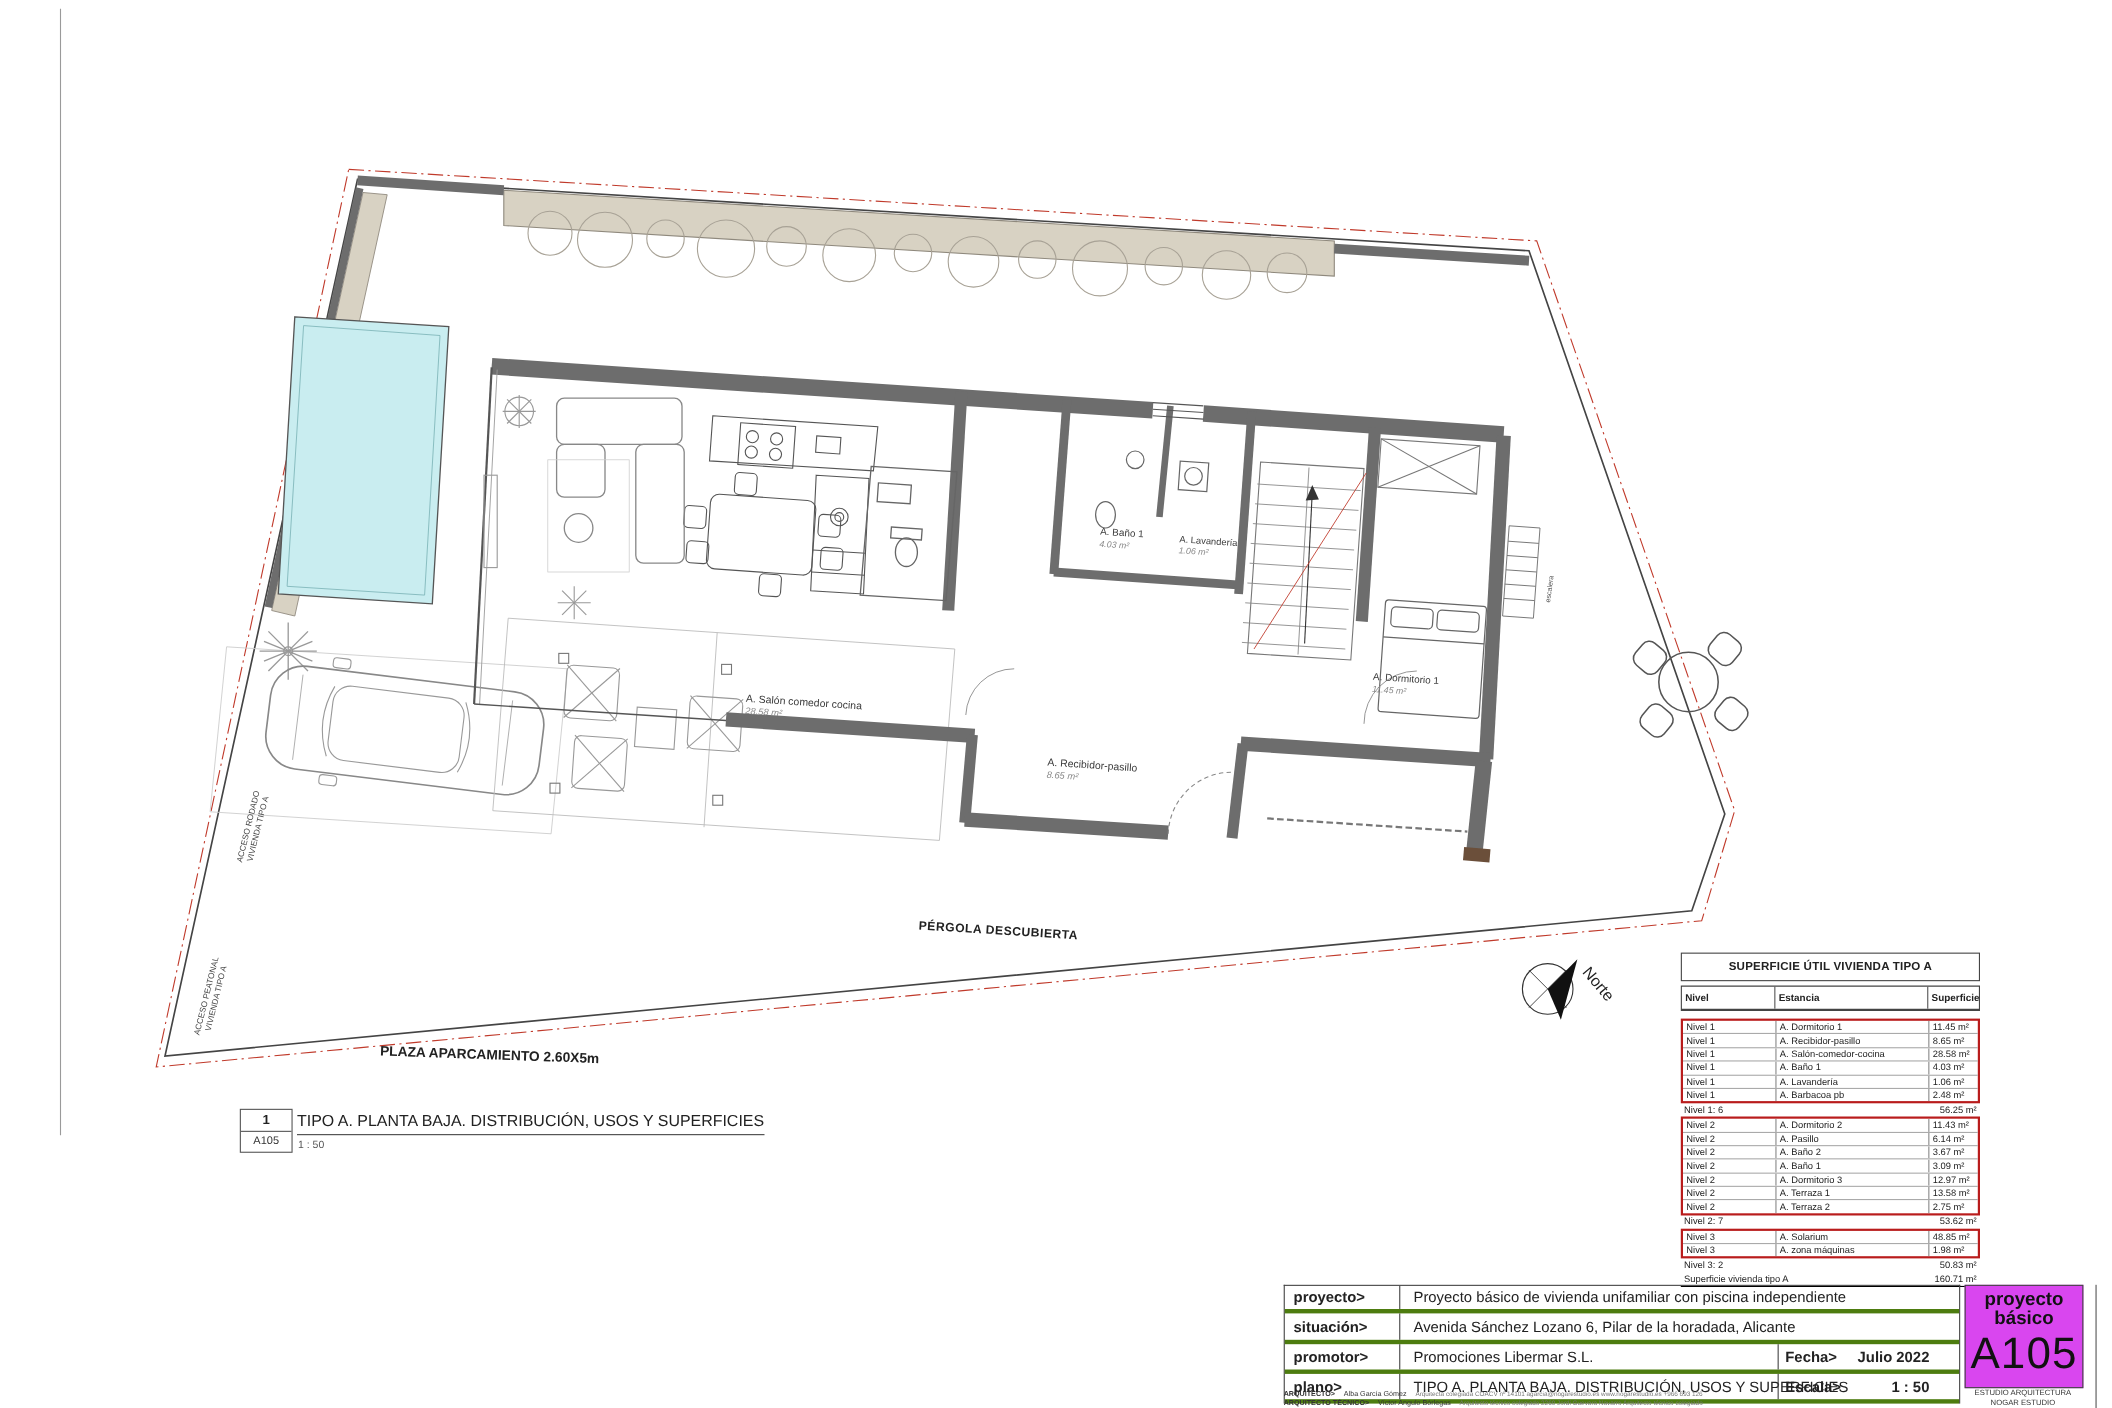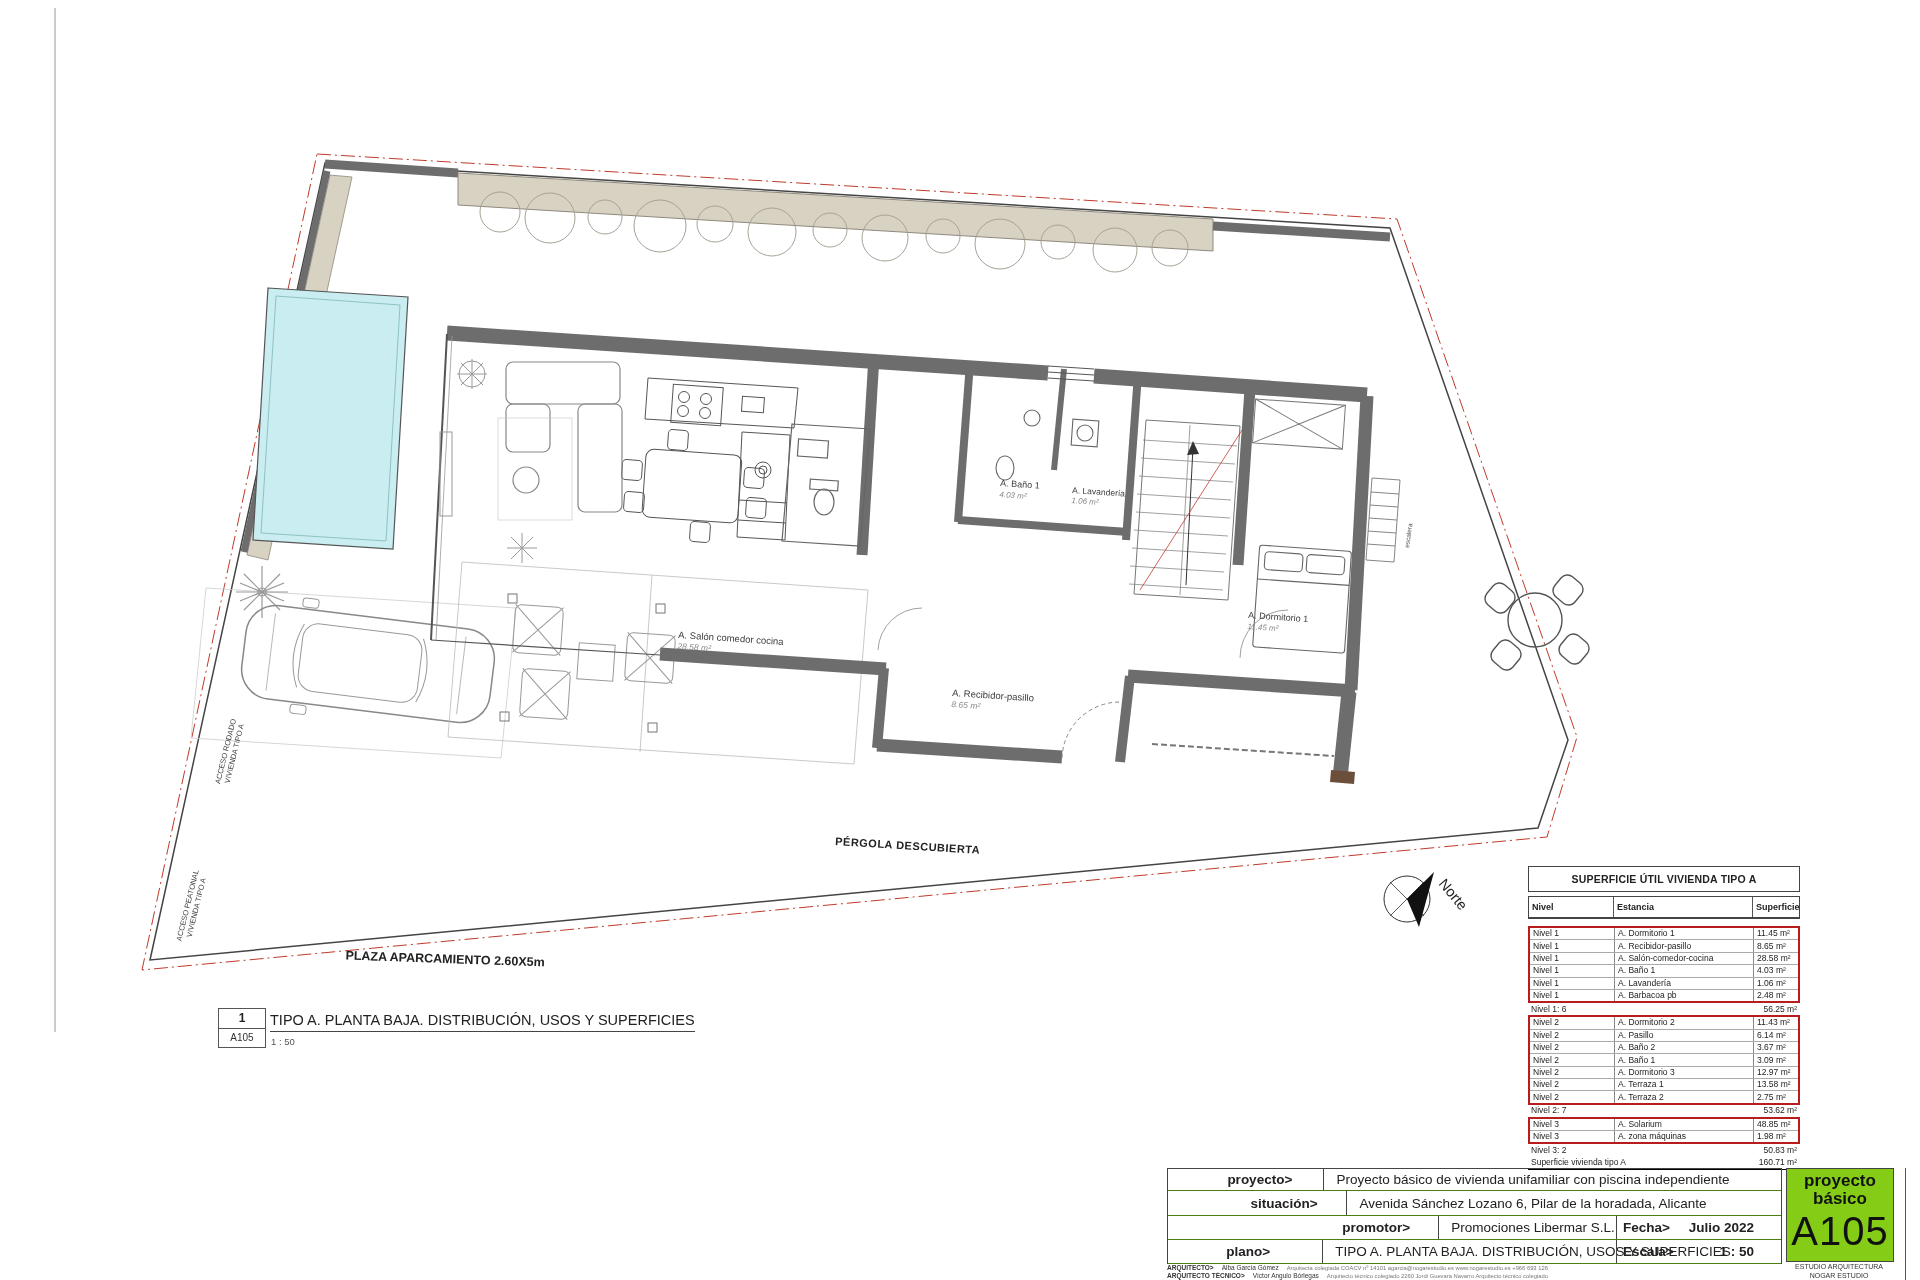--- a/index.html
+++ b/index.html
@@ -21,36 +21,36 @@
   .trow{display:grid;grid-template-columns:85px 139px 1fr;height:11.4px;align-items:center;overflow:hidden;}
   .tgroup .trow + .trow{border-top:1px solid #aaa;}
   .trow span{padding:0 3px;white-space:nowrap;overflow:hidden;}
   .tgroup .c1,.tgroup .c2{border-right:1px solid #888;height:100%;display:flex;align-items:center;}
   .trow.sub{grid-template-columns:1fr auto;height:11.8px;border:none;}
   .trow.total{grid-template-columns:1fr auto;height:12.5px;border-bottom:1px solid #000000;}
 
   
   .title-block{left:1167px;top:1168px;width:613px;border-top:1px solid #444;border-left:1px solid #444;
                border-right:1px solid #444;font-size:13.5px;}
-  .tb-row{display:flex;border-bottom:1px solid #4d7c0f;align-items:center;position:relative;justify-content:center;}
+  .tb-row{display:flex;border-bottom:4px solid #4d7c0f;align-items:center;position:relative;}
   .tb-row.r1{height:21px;}.tb-row.r2{height:24px;}.tb-row.r3{height:23px;}.tb-row.r4{height:23px;}
   .tb-label{width:96px;padding-left:8px;font-weight:bold;flex:0 0 auto;border-right:1px solid #444;
             height:100%;display:flex;align-items:center;}
   .tb-value{padding-left:12px;white-space:nowrap;color:#222;}
   .tb-sub{position:absolute;left:448px;top:0;width:143px;height:100%;border-left:1px solid #444;
           display:flex;align-items:center;background:transparent;}
   .tb-sub .sl{font-weight:bold;padding-left:6px;}
   .tb-sub .sv{margin-left:auto;padding-right:6px;font-weight:bold;}
   .arch-strip{left:1167px;top:1264px;width:613px;font-size:6.5px;line-height:8px;color:#333;}
   .arch-line{display:flex;gap:8px;white-space:nowrap;overflow:hidden;align-items:baseline;}
   .arch-line .al{font-weight:bold;}
   .arch-line .ai{color:#777;font-size:5.8px;}
 
   
-  .stamp{left:1786px;top:1168px;width:106px;height:92px;background:#84cc16;border:1px solid #444;
+  .stamp{left:1786px;top:1168px;width:106px;height:92px;background:#d946ef;border:1px solid #444;
          text-align:center;overflow:hidden;}
   .stamp-line{font-weight:bold;font-size:17px;line-height:18px;color:#111;}
   .stamp-line.first{margin-top:3px;}
   .stamp-code{font-size:40px;line-height:46px;color:#111;letter-spacing:1px;}
   .studio{left:1784px;top:1263px;width:110px;text-align:center;font-size:7px;line-height:8.5px;color:#333;}
   .vrule{left:1905px;top:1168px;width:0;height:112px;border-left:1px solid #555;}
 
   
   .dt-box{left:218px;top:1008px;width:46px;height:38px;border:1px solid #555;text-align:center;}
   .dt-num{font-weight:bold;font-size:12px;line-height:19px;border-bottom:1px solid #555;}

